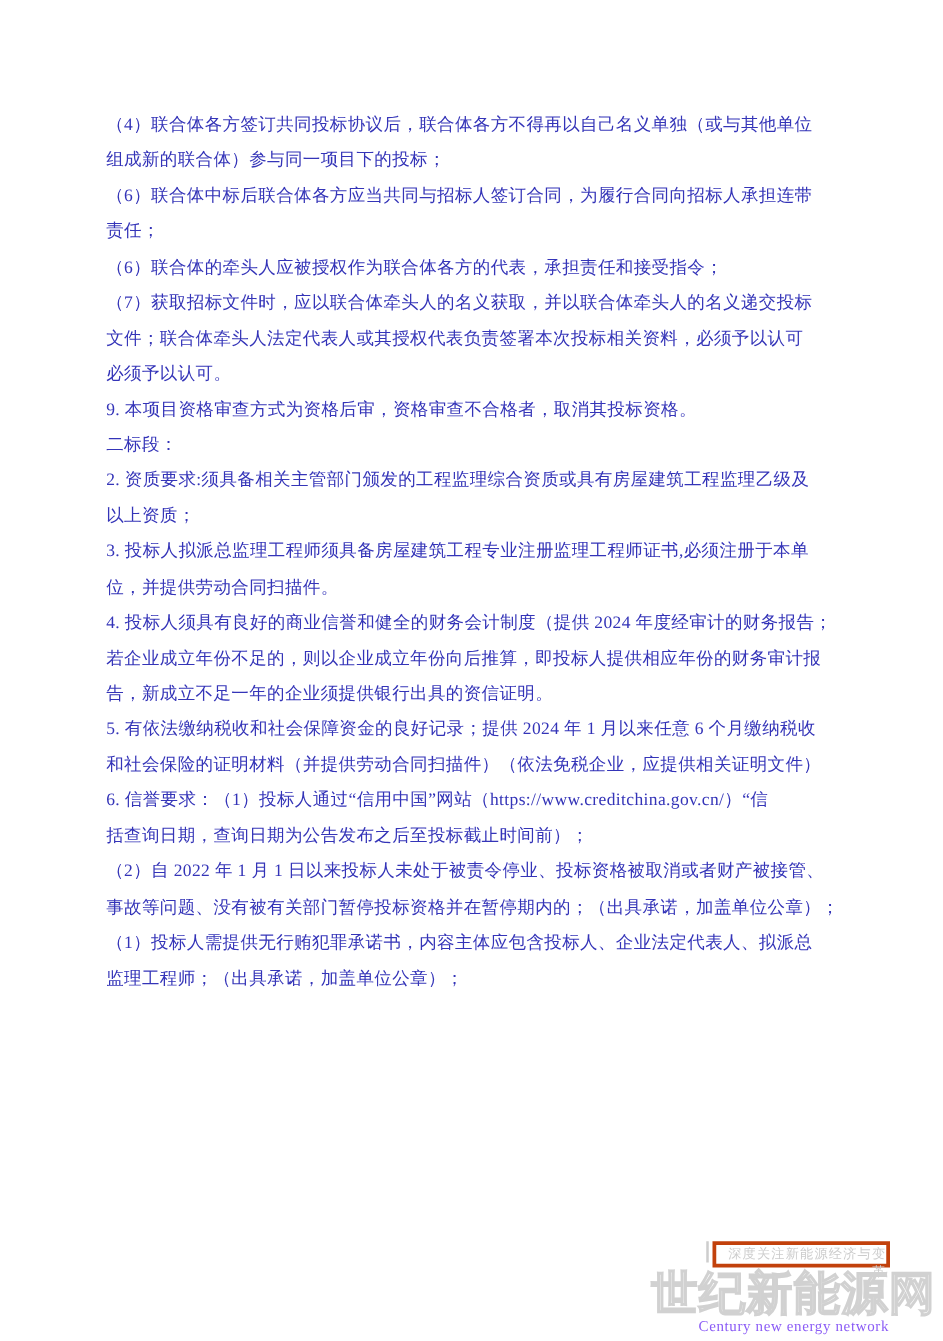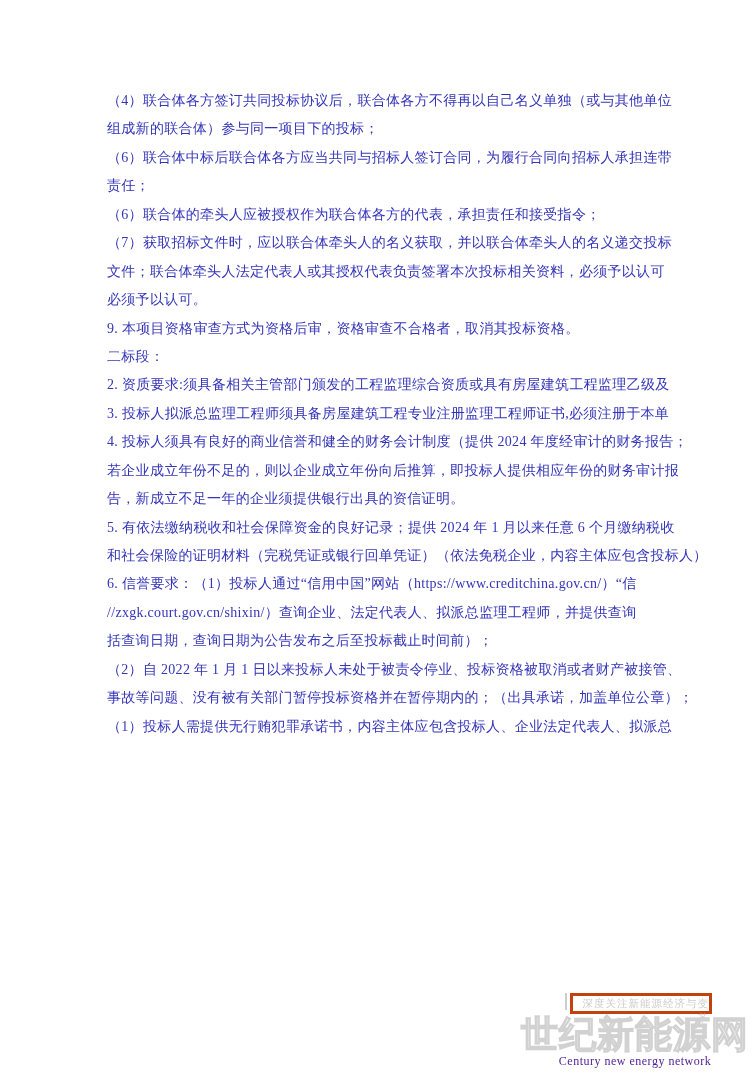--- a/index.html
+++ b/index.html
@@ -11,21 +11,20 @@
     font-family:"Liberation Serif","DejaVu Serif",serif;
   }
   .doc {
     position:absolute;
     left:85px; top:87px;
     width:600px;
     font-size:14px;
     line-height:28.45px;
     letter-spacing:0.3px;
     color:#3434b8;
-    margin-left:22px;
   }
   .doc-line {
     height:28.45px;
     white-space:nowrap;
     overflow:visible;
   }
   
   .wm-bar {
     position:absolute; left:565px; top:993px;
     width:2px; height:17px; background:#cdcdcd;
@@ -50,51 +49,53 @@
   }
   @supports (-webkit-text-stroke: 1px #000) {
     .wm-title { color:transparent; -webkit-text-stroke:1.2px #d1d1d1; }
   }
   .wm-subtitle {
     position:absolute; left:518px; top:1054px;
     width:234px; height:14px;
     font-family:"Liberation Serif","DejaVu Serif",serif;
     font-size:12px; line-height:14px;
     letter-spacing:0.5px; text-align:center;
-    color:#4c1d95;
+    color:#8b5cf6;
     white-space:nowrap;
   }
 </style>
 </head>
 <body>
 
 <div class="doc">
     <div class="doc-line">（4）联合体各方签订共同投标协议后，联合体各方不得再以自己名义单独（或与其他单位</div>
     <div class="doc-line">组成新的联合体）参与同一项目下的投标；</div>
     <div class="doc-line">（6）联合体中标后联合体各方应当共同与招标人签订合同，为履行合同向招标人承担连带</div>
     <div class="doc-line">责任；</div>
     <div class="doc-line">（6）联合体的牵头人应被授权作为联合体各方的代表，承担责任和接受指令；</div>
     <div class="doc-line">（7）获取招标文件时，应以联合体牵头人的名义获取，并以联合体牵头人的名义递交投标</div>
     <div class="doc-line">文件；联合体牵头人法定代表人或其授权代表负责签署本次投标相关资料，必须予以认可</div>
     <div class="doc-line">必须予以认可。</div>
     <div class="doc-line">9. 本项目资格审查方式为资格后审，资格审查不合格者，取消其投标资格。</div>
     <div class="doc-line">二标段：</div>
     <div class="doc-line">2. 资质要求:须具备相关主管部门颁发的工程监理综合资质或具有房屋建筑工程监理乙级及</div>
+    <div class="doc-line">以上资质；</div>
     <div class="doc-line">3. 投标人拟派总监理工程师须具备房屋建筑工程专业注册监理工程师证书,必须注册于本单</div>
+    <div class="doc-line">位，并提供劳动合同扫描件。</div>
     <div class="doc-line">4. 投标人须具有良好的商业信誉和健全的财务会计制度（提供 2024 年度经审计的财务报告；</div>
     <div class="doc-line">若企业成立年份不足的，则以企业成立年份向后推算，即投标人提供相应年份的财务审计报</div>
     <div class="doc-line">告，新成立不足一年的企业须提供银行出具的资信证明。</div>
     <div class="doc-line">5. 有依法缴纳税收和社会保障资金的良好记录；提供 2024 年 1 月以来任意 6 个月缴纳税收</div>
-    <div class="doc-line">和社会保险的证明材料（完税凭证或银行回单凭证）（依法免税企业，内容主体应包含投标人）</div>
+    <div class="doc-line">和社会保险的证明材料（并提供劳动合同扫描件）（依法免税企业，应提供相关证明文件）</div>
     <div class="doc-line">6. 信誉要求：（1）投标人通过“信用中国”网站（https://www.creditchina.gov.cn/）“信</div>
-    <div class="doc-line">//zxgk.court.gov.cn/shixin/）查询企业、法定代表人、拟派总监理工程师，并提供查询</div>
     <div class="doc-line">括查询日期，查询日期为公告发布之后至投标截止时间前）；</div>
     <div class="doc-line">（2）自 2022 年 1 月 1 日以来投标人未处于被责令停业、投标资格被取消或者财产被接管、</div>
     <div class="doc-line">事故等问题、没有被有关部门暂停投标资格并在暂停期内的；（出具承诺，加盖单位公章）；</div>
     <div class="doc-line">（1）投标人需提供无行贿犯罪承诺书，内容主体应包含投标人、企业法定代表人、拟派总</div>
+    <div class="doc-line">监理工程师；（出具承诺，加盖单位公章）；</div>
   </div>
 
 <div>
   <div class="wm-bar"></div>
   <div class="wm-slogan">深度关注新能源经济与变革</div>
   <div class="wm-title">世纪新能源网</div>
   <div class="wm-subtitle">Century new energy network</div>
 </div>
 
 </body></html>

